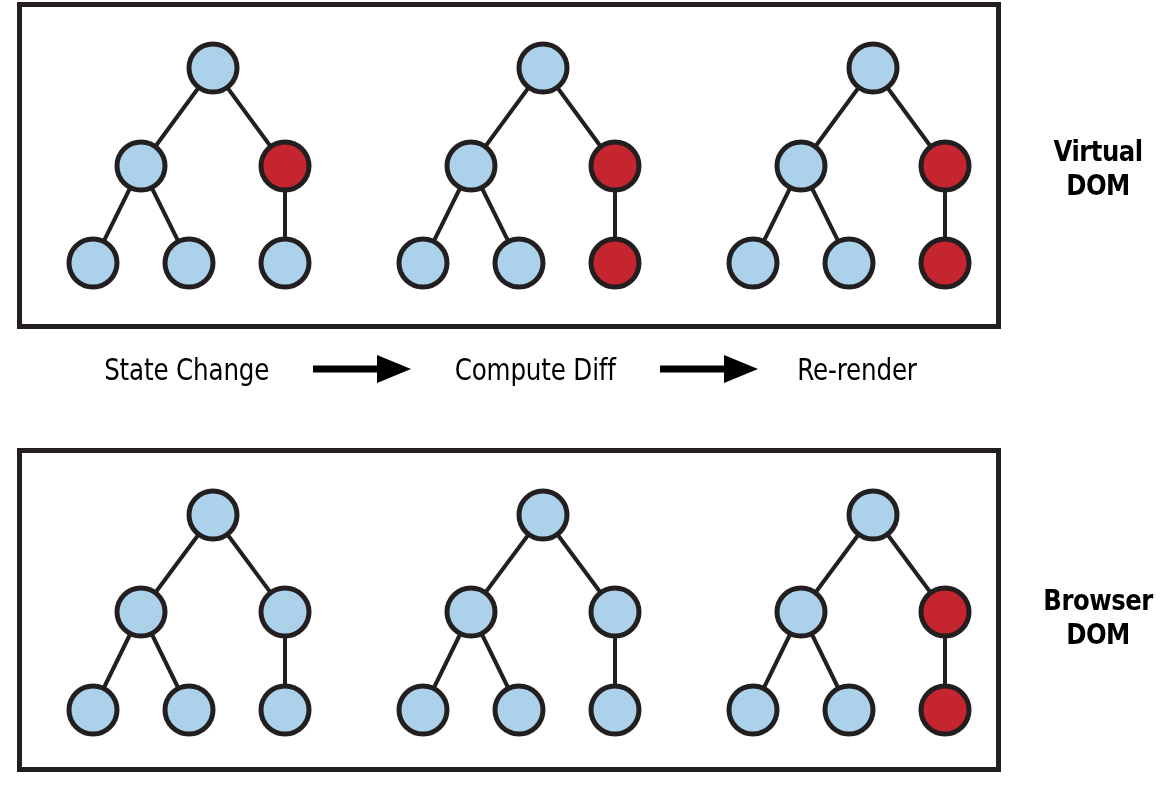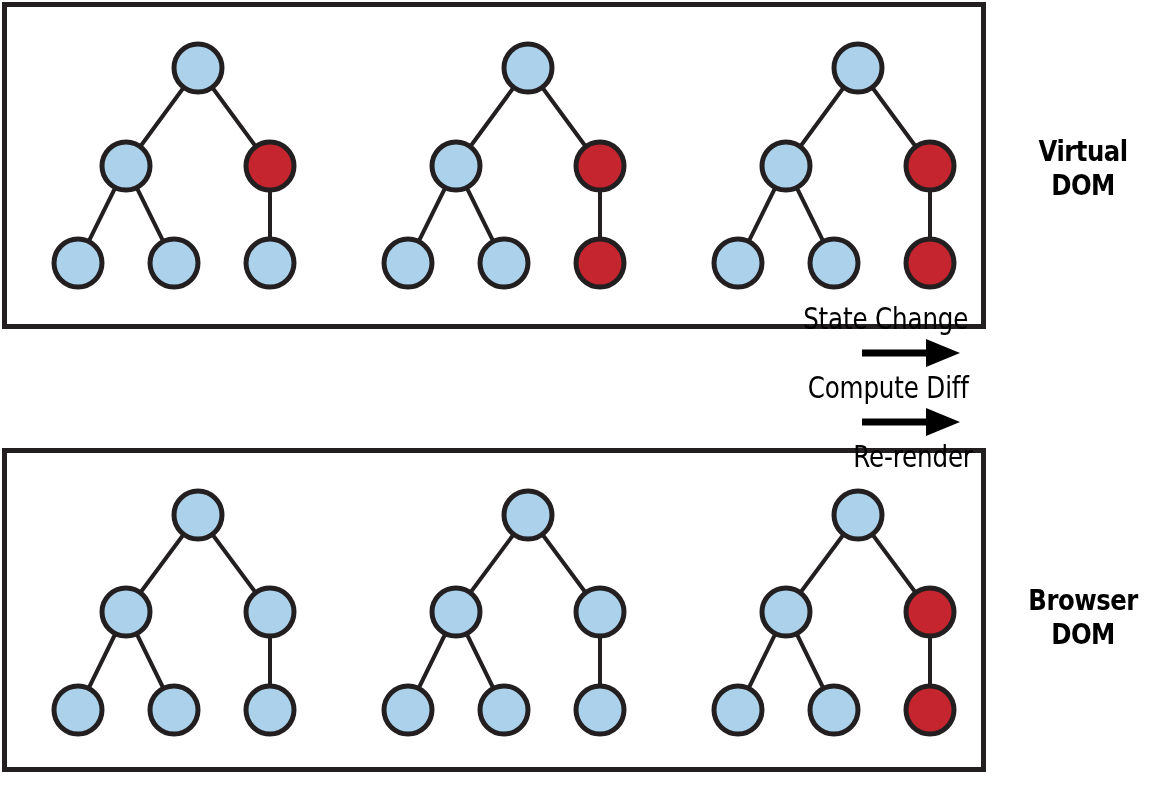--- a/index.html
+++ b/index.html
@@ -10,21 +10,21 @@
   }
   body {
     width: 1173px;
     height: 785px;
     font-family: "Liberation Sans", sans-serif;
     position: relative;
     overflow: hidden;
   }
   #figure {
     position: absolute;
-    left: 0;
+    left: 15px;
     top: 0;
     width: 964px;
     height: 785px;
   }
   .panel {
     position: absolute;
     box-sizing: border-box;
     border: 5px solid #231f20;
     background: #ffffff;
   }
@@ -66,22 +66,22 @@
     top: 0;
     left: 0;
   }
   #flow-row {
     position: absolute;
     left: 0;
     top: 352px;
     width: 986px;
     height: 70px;
     display: flex;
-    flex-direction: column;
-    align-items: flex-end;
+    flex-direction: row;
+    align-items: flex-start;
     justify-content: center;
   }
   .flow-step {
     font-family: "DejaVu Sans", "Liberation Sans", sans-serif;
     font-weight: normal;
     font-size: 30px;
     color: #000000;
     white-space: nowrap;
     transform: scaleX(0.82);
     transform-origin: center center;

